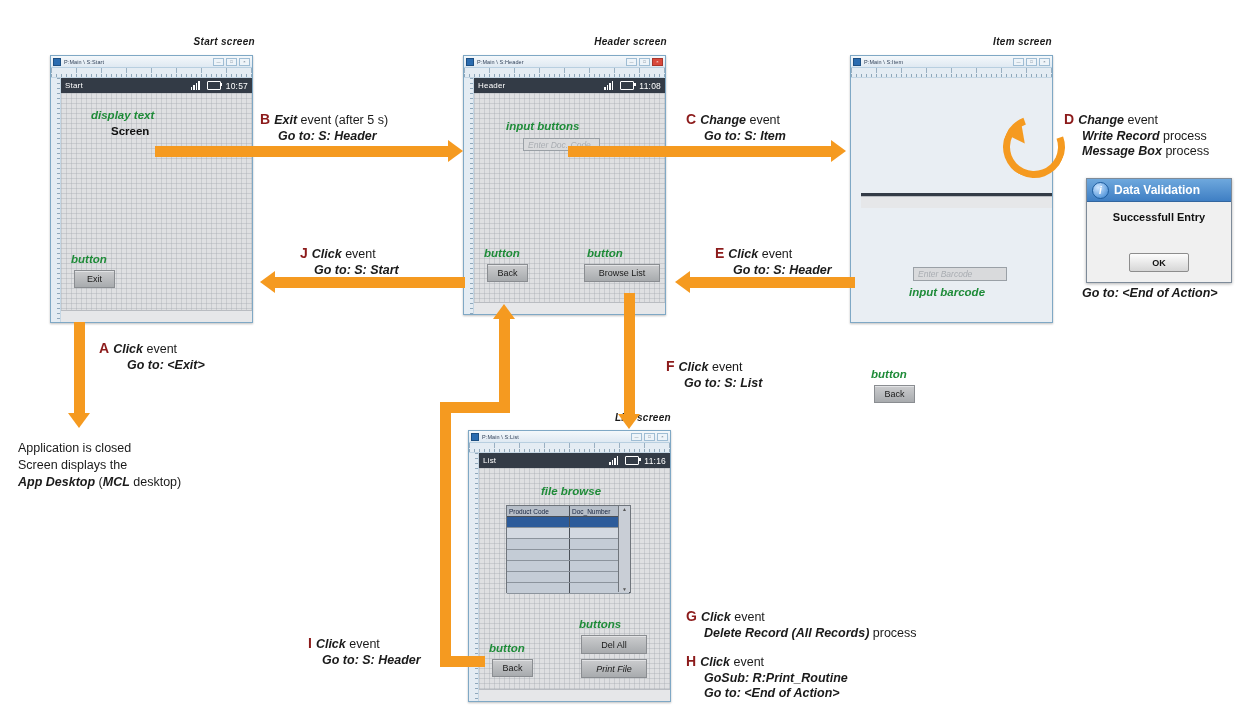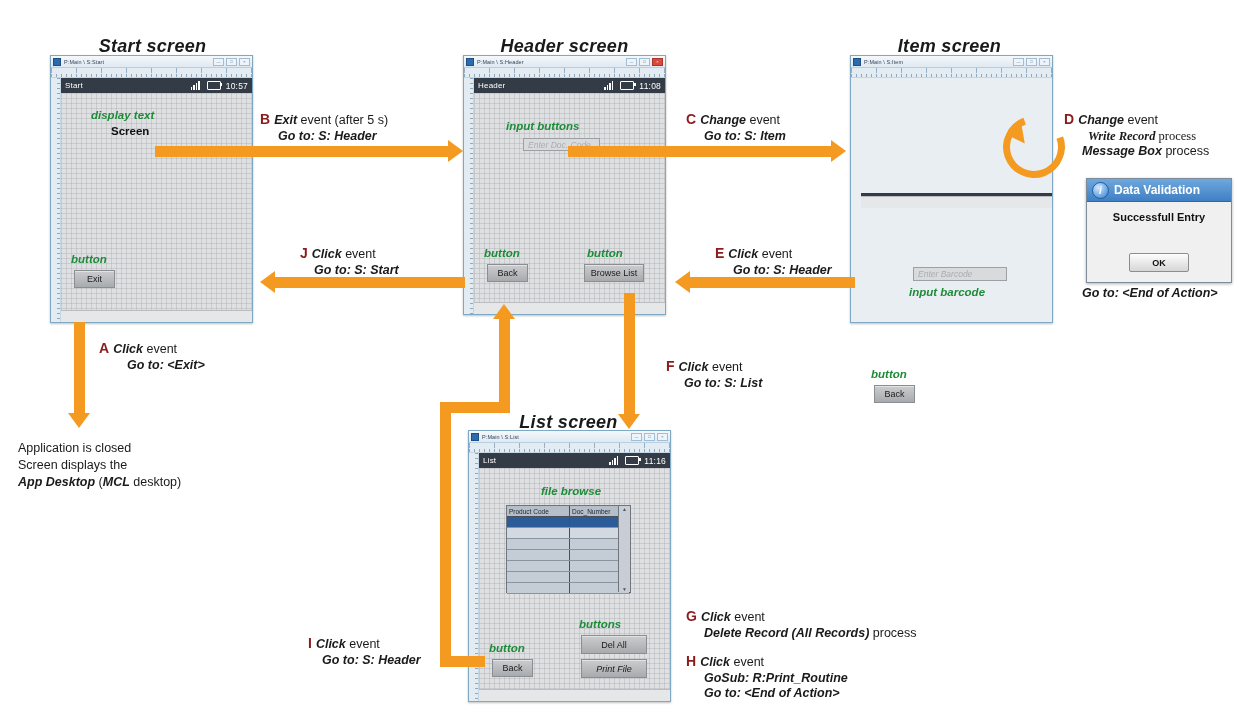--- a/index.html
+++ b/index.html
@@ -8,22 +8,22 @@
     background:#ffffff;
     font-family:"Liberation Sans", sans-serif;
     position:relative;
     overflow:hidden;
     -webkit-font-smoothing:antialiased;
   }
   .abs{position:absolute;}
 
   
   .screen-title{
-    font-style:italic;font-weight:bold;font-size:18px;color:#1a1a1a;
-    letter-spacing:.3px;white-space:nowrap;text-align:center;
+    font-style:italic;font-weight:bold;font-size:10px;color:#1a1a1a;
+    letter-spacing:.3px;white-space:nowrap;text-align:right;
   }
 
   
   .device{
     position:absolute;
     background:#e9eef3;
     border:1px solid #7fa8c5;
     box-sizing:border-box;
     box-shadow:0 1px 2px rgba(0,0,0,.25);
   }
@@ -254,21 +254,21 @@
         </span>
         <span class="sb-batt"></span>
         <span class="sb-time">11:08</span>
       </div>
       <div class="canvas">
         <div class="lbl-green" style="left:32px;top:27px;">input buttons</div>
         <div class="edit" style="left:49px;top:45px;width:77px;height:13px;">Enter Doc. Code</div>
         <div class="lbl-green" style="left:10px;top:154px;">button</div>
         <div class="btn" style="left:13px;top:171px;width:41px;height:18px;">Back</div>
         <div class="lbl-green" style="left:113px;top:154px;">button</div>
-        <div class="btn" style="left:110px;top:171px;width:60px;height:18px;">Browse List</div>
+        <div class="btn" style="left:110px;top:171px;width:76px;height:18px;">Browse List</div>
         <div class="taskbar"></div>
       </div>
     </div>
   </div>
 </div>
 
 <div class="device" style="left:850px;top:55px;width:203px;height:268px;">
   <div class="dev-titlebar">
     <span class="dev-ico"></span>
     <span class="dev-path">P:Main \ S:Item</span>
@@ -425,21 +425,21 @@
   <span class="go" style="margin-left:18px;">Go to: S: Header</span>
 </div>
 
 <div class="ann" style="left:686px;top:112px;">
   <span class="k">C</span><b>Change</b><span> event</span>
   <span class="go" style="margin-left:18px;">Go to: S: Item</span>
 </div>
 
 <div class="ann" style="left:1064px;top:112px;">
   <span class="k">D</span><b>Change</b><span> event</span>
-  <span class="go" style="margin-left:24px;font-family:Liberation Serif, serif;"><b>Write Record</b><span style="font-style:normal;font-weight:normal;"> process</span></span>
+  <span class="go" style="margin-left:18px;"><b>Write Record</b><span style="font-style:normal;font-weight:normal;"> process</span></span>
   <span class="go" style="margin-left:18px;"><b>Message Box</b><span style="font-style:normal;font-weight:normal;"> process</span></span>
 </div>
 
 <div class="ann" style="left:715px;top:246px;">
   <span class="k">E</span><b>Click</b><span> event</span>
   <span class="go" style="margin-left:18px;">Go to: S: Header</span>
 </div>
 
 <div class="ann" style="left:300px;top:246px;">
   <span class="k">J</span><b>Click</b><span> event</span>

